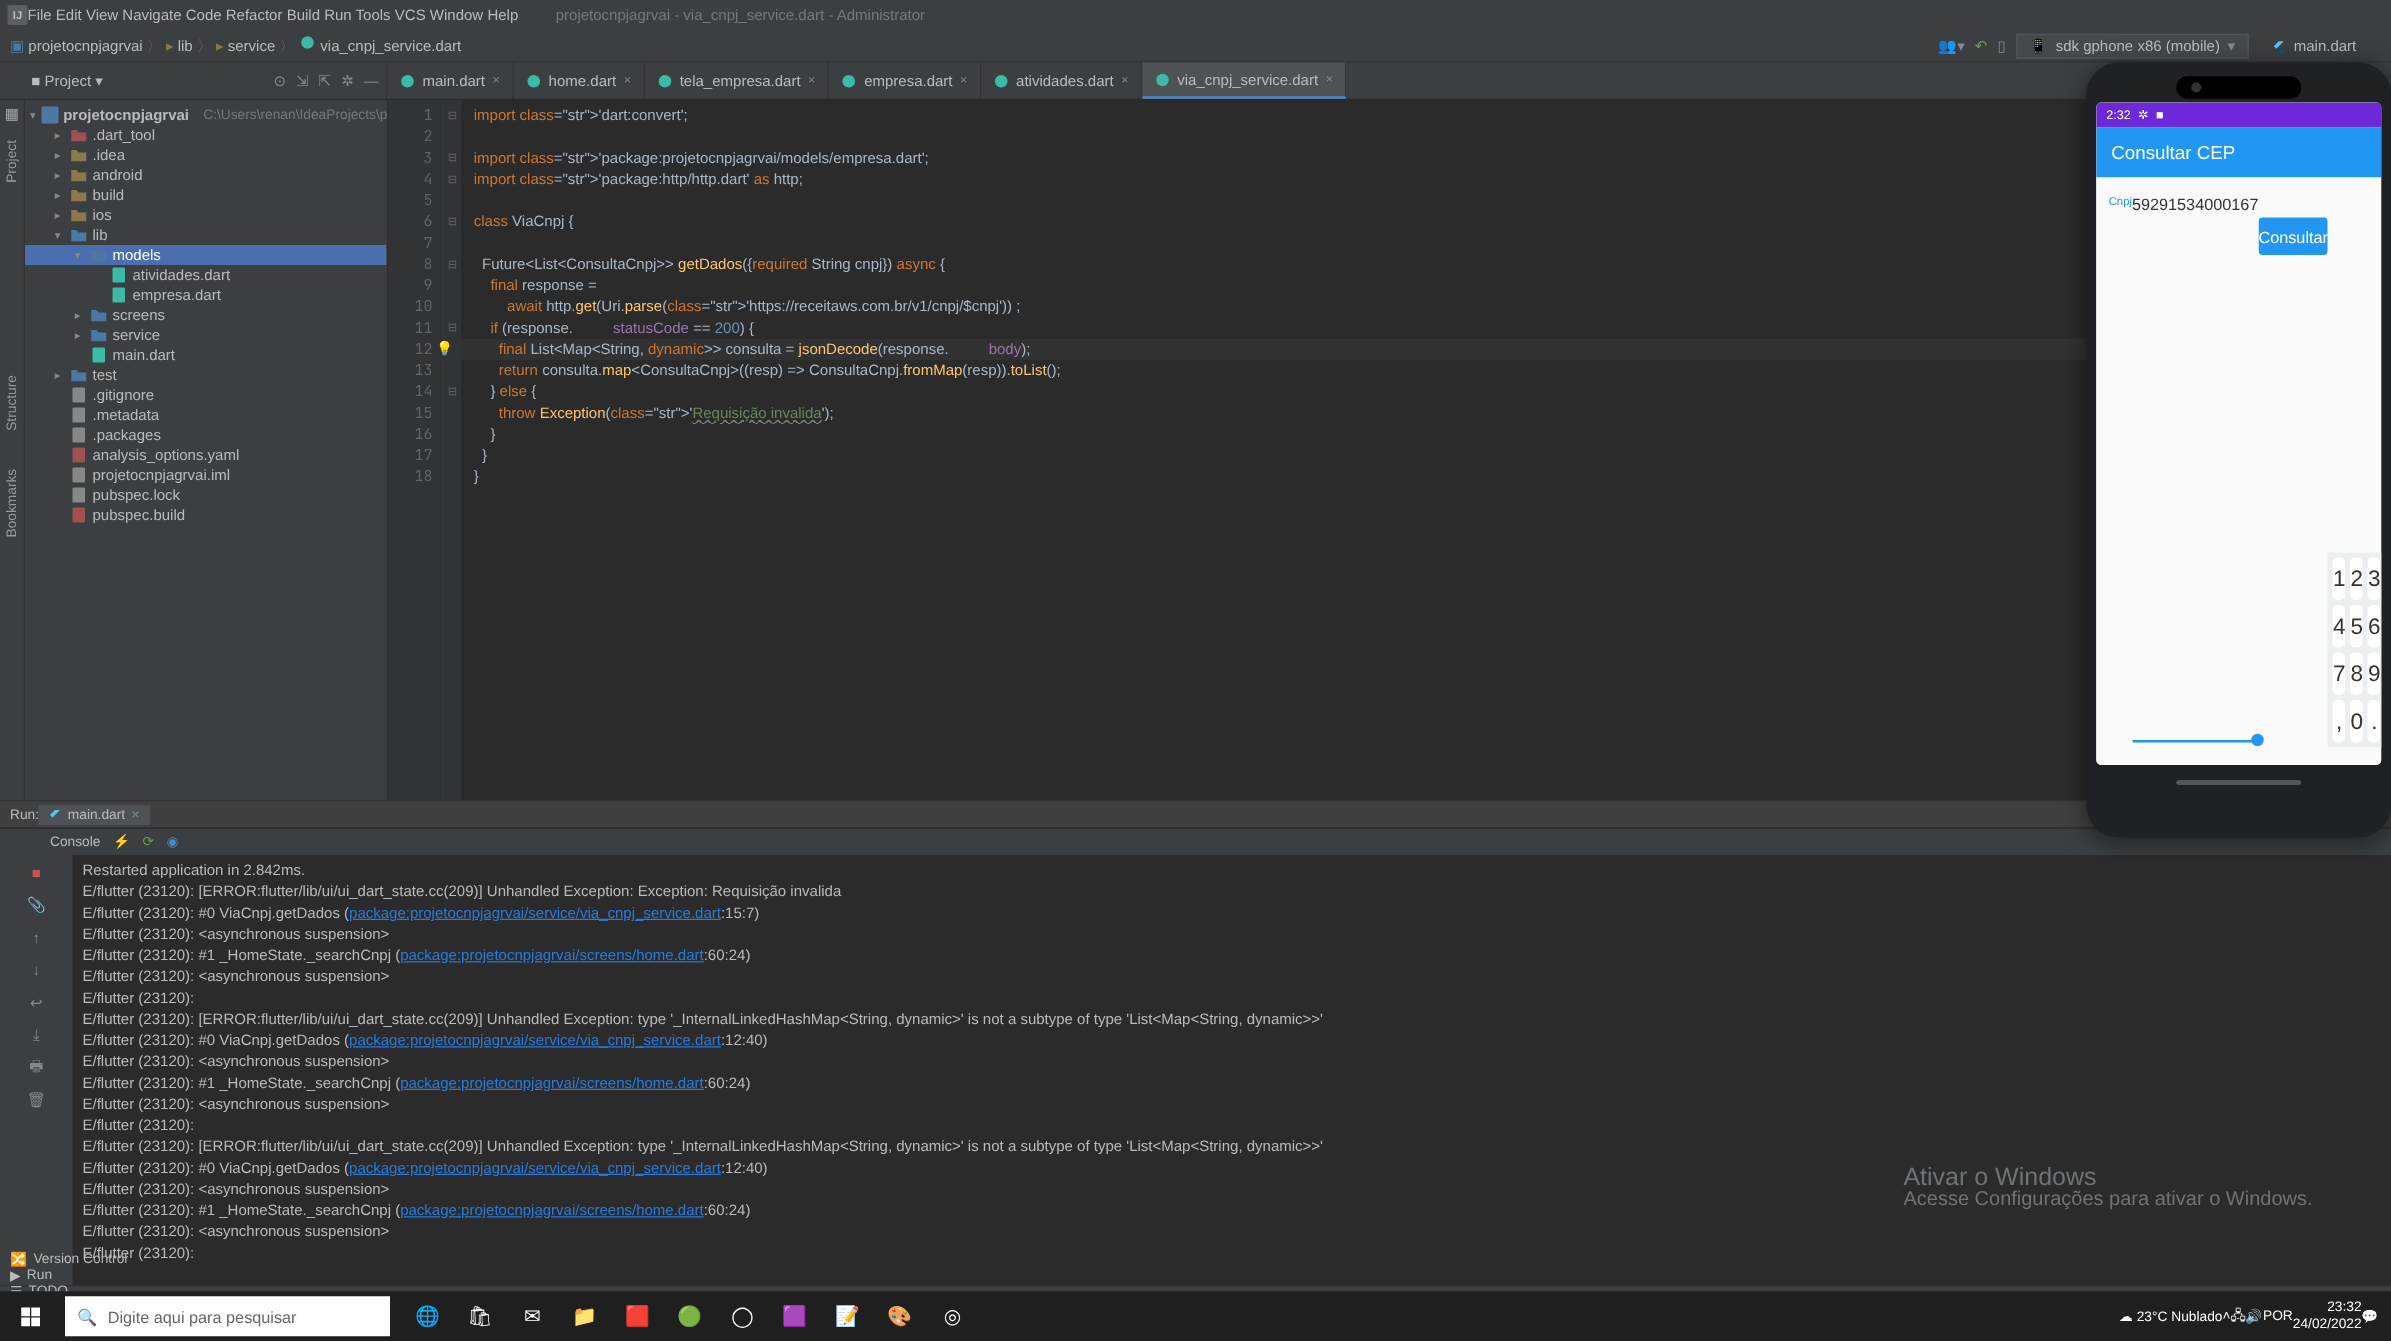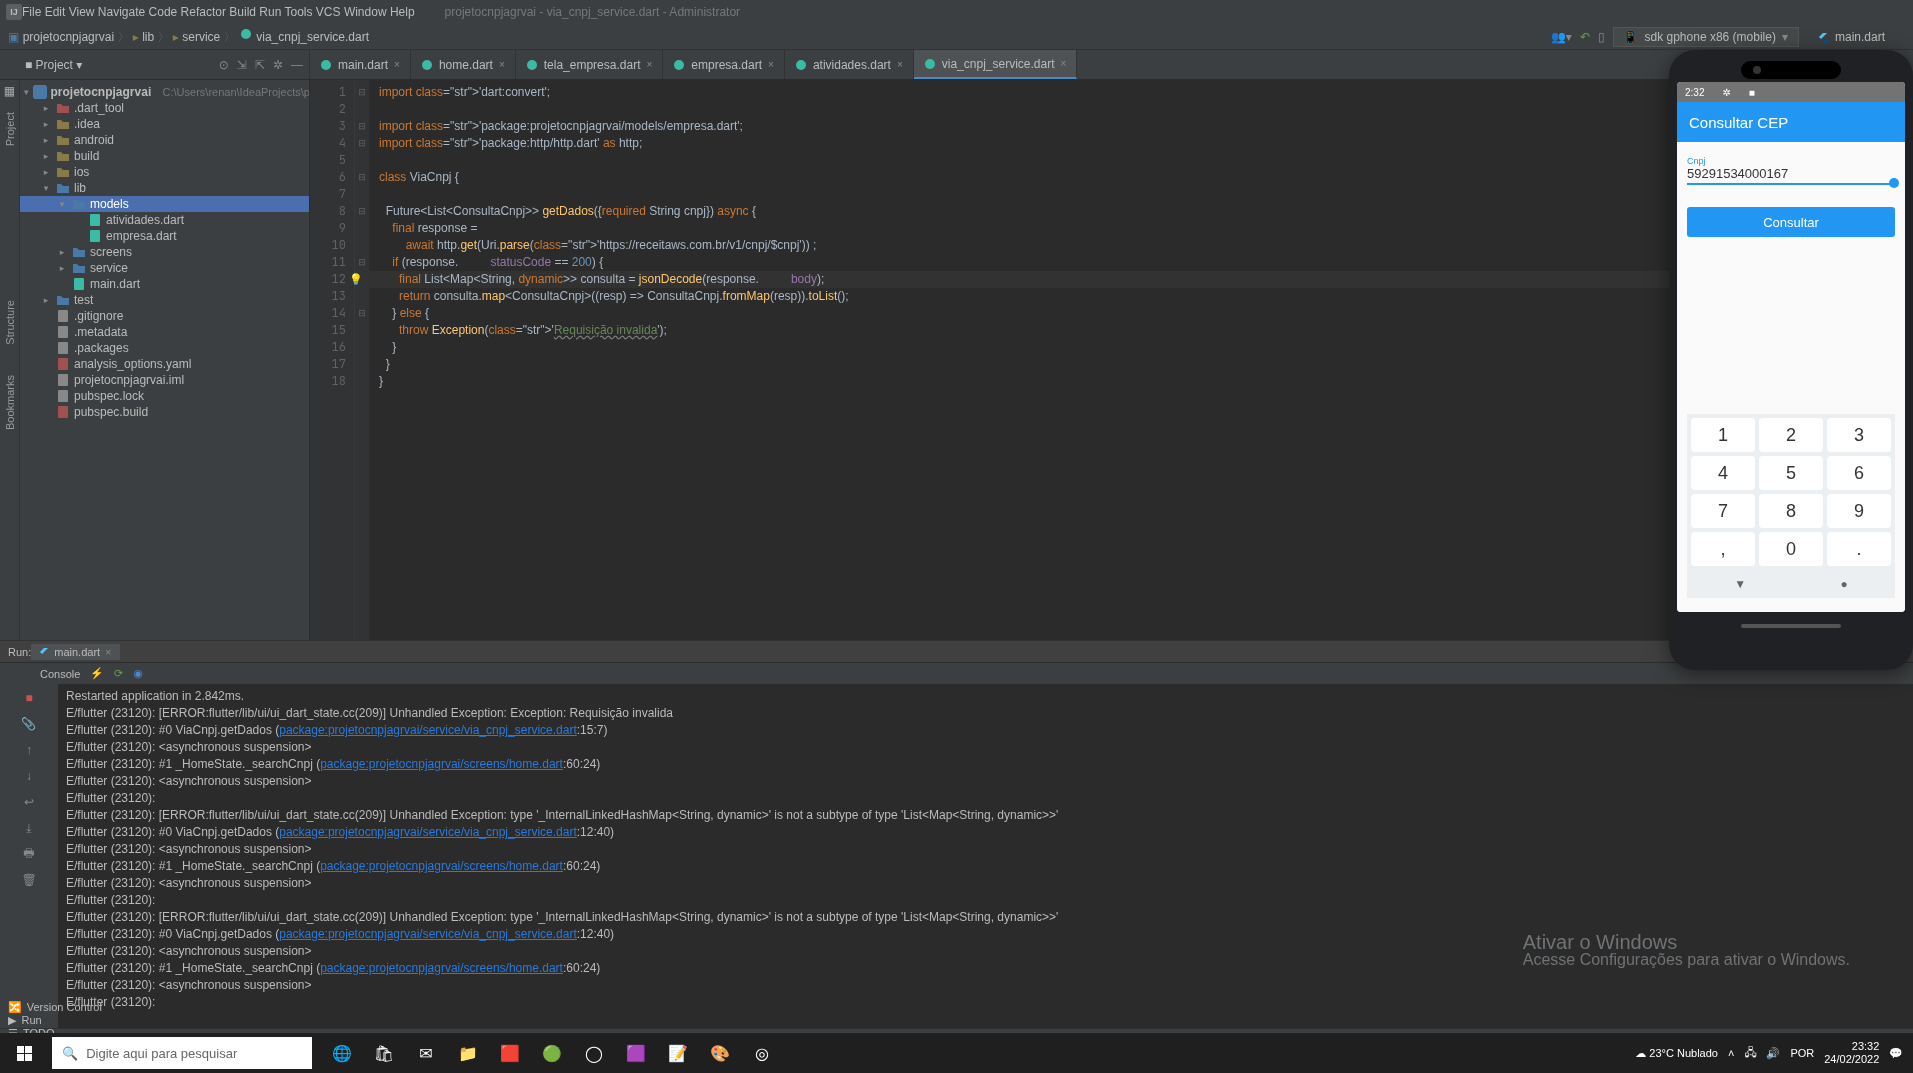--- a/index.html
+++ b/index.html
@@ -70,35 +70,35 @@
 .status-bar .spacer { flex:1; }
 .status-bar .seg { padding:0 8px; }
 
 .taskbar { position:absolute; bottom:0; left:0; right:0; height:40px; background:#1f1f1f; display:flex; align-items:center; color:#fff; }
 .taskbar .start { width:48px; height:40px; display:flex; align-items:center; justify-content:center; }
 .taskbar .win-logo { display:grid; grid-template-columns:7px 7px; grid-template-rows:7px 7px; gap:1px; }
 .taskbar .win-logo span { background:#fff; }
 .taskbar .search { flex:0 0 260px; height:32px; margin:4px; background:#fff; color:#666; display:flex; align-items:center; gap:8px; padding:0 10px; font-size:13px; border-radius:0; }
 .taskbar .apps { display:flex; gap:2px; padding-left:6px; }
 .taskbar .app { width:40px; height:40px; display:flex; align-items:center; justify-content:center; font-size:16px; }
-.taskbar .tray { margin-left:auto; display:flex; align-items:center; gap:10px; padding-right:10px; font-size:11px; }
+.taskbar .tray { margin-left:auto; display:flex; align-items:center; padding-right:10px; font-size:11px; }
 .taskbar .clock { text-align:right; line-height:13px; }
 
 .device-sel { margin-left:auto; display:flex; align-items:center; gap:8px; padding-right:10px; }
 .device-box { background:#45494a; border:1px solid #555; padding:2px 10px; display:flex; align-items:center; gap:6px; }
 
 
 .emulator { position:absolute; right:0; top:50px; width:244px; height:620px; background:#202124; border-radius:26px; z-index:50; box-shadow:0 4px 20px rgba(0,0,0,.5); padding:8px; }
 .emu-top { height:24px; display:flex; align-items:center; justify-content:center; }
 .emu-notch { width:100px; height:18px; background:#000; border-radius:10px; position:relative; }
 .emu-notch::after { content:""; width:8px; height:8px; background:#333; border-radius:50%; position:absolute; left:12px; top:5px; }
 .emu-screen { background:#fafafa; height:530px; border-radius:4px; overflow:hidden; display:flex; flex-direction:column; }
-.emu-status { height:20px; background:#737373; color:#fff; font-size:10px; display:flex; align-items:center; padding:0 8px; gap:18px; }
+.emu-status { height:20px; background:#6d28d9; color:#fff; font-size:10px; display:flex; align-items:center; padding:0 8px; gap:6px; }
 .emu-appbar { height:40px; background:#2196f3; color:#fff; display:flex; align-items:center; padding:0 12px; font-size:15px; font-weight:500; }
-.emu-body { flex:1; background:#fafafa; padding:14px 10px; display:flex; flex-direction:column; }
+.emu-body { flex:1; background:#fafafa; padding:14px 10px; display:flex; flex-direction:row; }
 .emu-field-label { font-size:9px; color:#2196f3; }
 .emu-field { font-size:13px; color:#333; border-bottom:2px solid #2196f3; padding-bottom:2px; margin-bottom:4px; position:relative; }
 .emu-dot { position:absolute; right:-4px; bottom:-5px; width:10px; height:10px; background:#2196f3; border-radius:50%; }
 .emu-btn { margin-top:18px; background:#2196f3; color:#fff; height:30px; border-radius:3px; display:flex; align-items:center; justify-content:center; font-size:13px; }
 .numpad { margin-top:auto; background:#eceff1; display:grid; grid-template-columns:repeat(3,1fr); gap:4px; padding:4px; }
 .numkey { background:#fff; height:34px; display:flex; align-items:center; justify-content:center; font-size:18px; color:#333; border-radius:4px; }
 .emu-nav { height:28px; background:#eceff1; display:flex; align-items:center; justify-content:space-around; color:#666; font-size:12px; }
 .emu-bottombar { height:28px; display:flex; align-items:center; justify-content:center; }
 .emu-pill { width:100px; height:4px; background:#555; border-radius:2px; }
 

